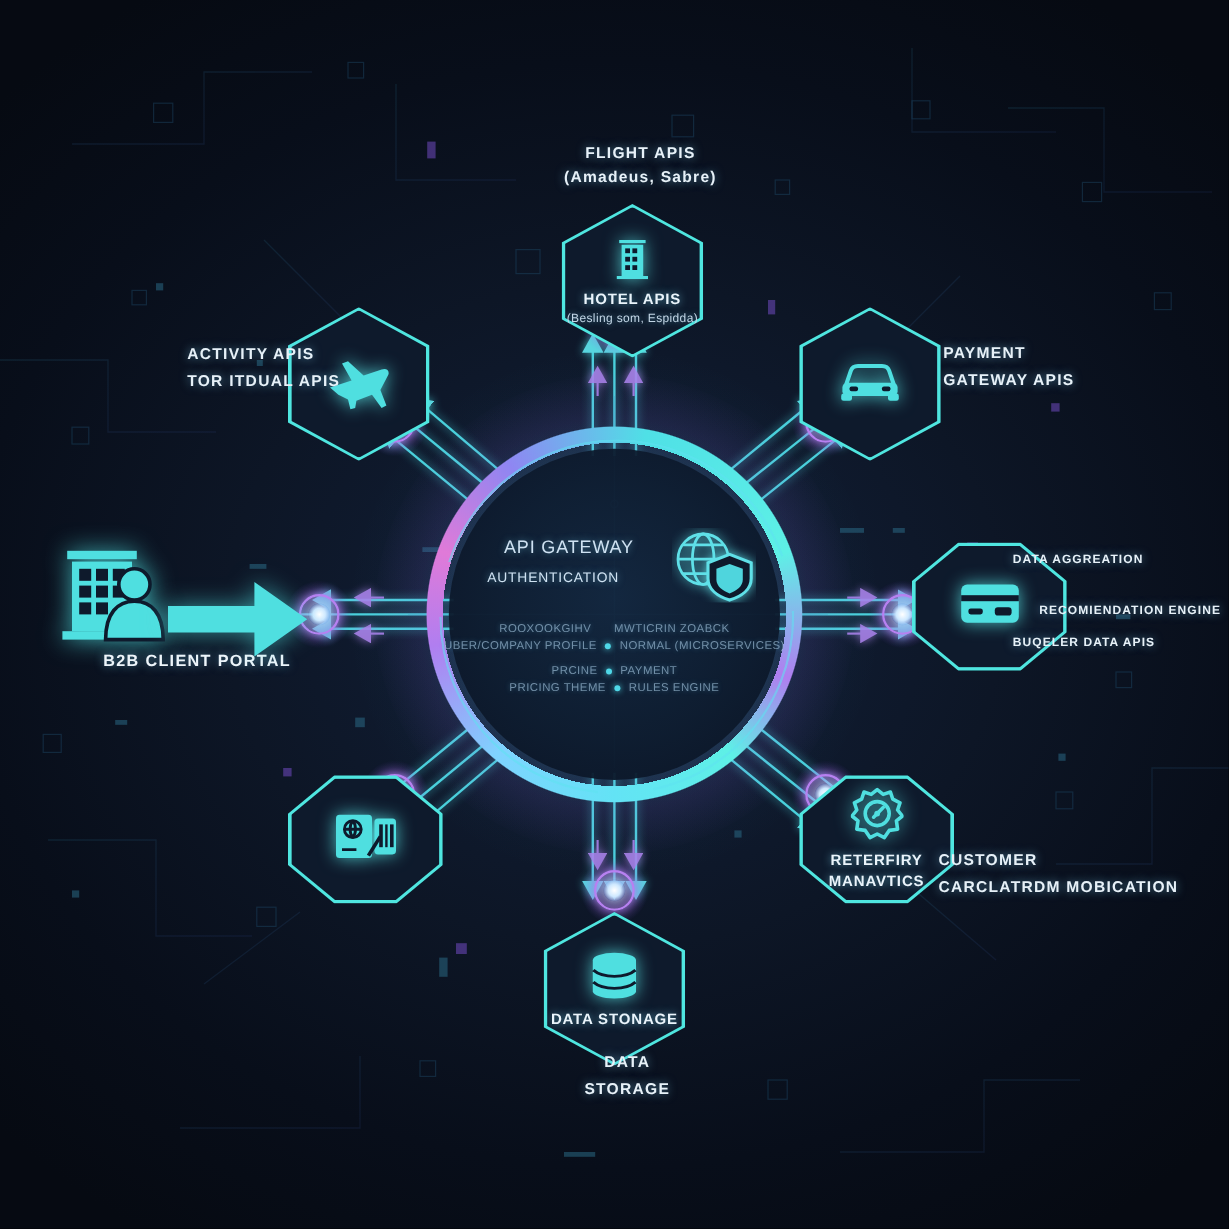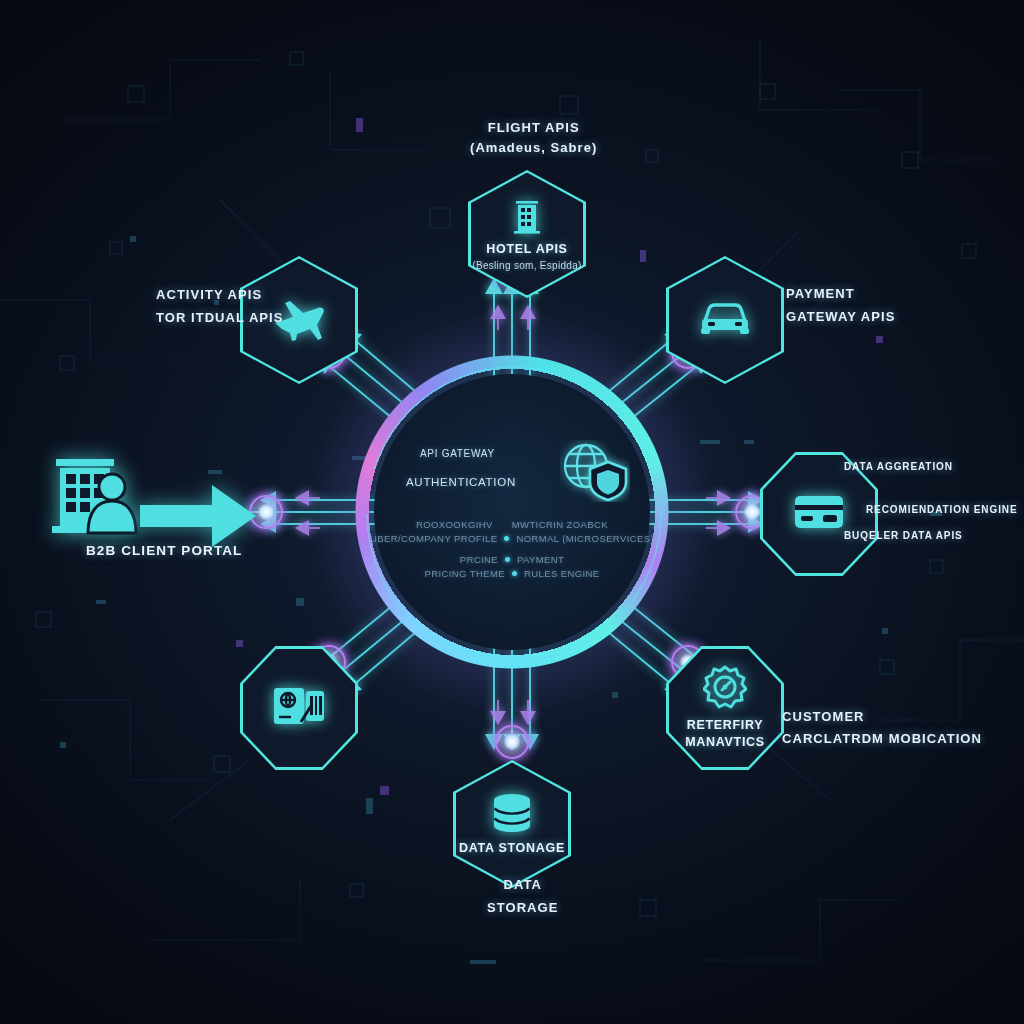--- a/index.html
+++ b/index.html
@@ -24,21 +24,21 @@
      filter:drop-shadow(0 0 10px rgba(95,225,240,.85)) drop-shadow(0 0 22px rgba(140,110,235,.5));}
   .hub-ring2{position:absolute;left:14px;top:14px;width:292px;height:292px;border-radius:50%;
      border:2px solid rgba(95,225,240,.55);
      -webkit-mask:conic-gradient(from 8deg,#000 0 62deg,transparent 62deg 80deg,#000 80deg 160deg,transparent 160deg 178deg,#000 178deg 262deg,transparent 262deg 280deg,#000 280deg 360deg);
      mask:conic-gradient(from 8deg,#000 0 62deg,transparent 62deg 80deg,#000 80deg 160deg,transparent 160deg 178deg,#000 178deg 262deg,transparent 262deg 280deg,#000 280deg 360deg);}
   .hub-inner{position:absolute;left:22px;top:22px;width:276px;height:276px;border-radius:50%;
      background:radial-gradient(circle at 50% 45%, rgba(18,36,60,.92), rgba(10,20,36,.96));}
   .hub-content{position:absolute;inset:0;display:flex;flex-direction:column;align-items:center;
      justify-content:center;text-align:center;}
   .hub-toprow{position:relative;width:260px;height:70px;margin-top:-6px;}
-  .lbl-gw{position:absolute;left:38px;top:8px;font-size:10px;letter-spacing:.7px;color:#cfe2f2;
+  .lbl-gw{position:absolute;left:38px;top:8px;font-size:15px;letter-spacing:.7px;color:#cfe2f2;
      text-shadow:0 0 6px rgba(120,210,240,.55);text-align:center;}
   .lbl-auth{position:absolute;left:24px;top:36px;font-size:11.5px;letter-spacing:.7px;color:#cfe2f2;
      text-shadow:0 0 6px rgba(120,210,240,.55);}
   .globe-shield{position:absolute;right:12px;top:0px;}
   .hub-title{font-size:26px;font-weight:bold;letter-spacing:.5px;color:#ffffff;
      text-shadow:0 0 12px rgba(150,225,255,.8),0 0 26px rgba(110,190,255,.4);margin-top:2px;}
   .hub-sub{margin-top:9px;display:flex;flex-direction:column;gap:3px;align-items:center;}
   .subline{display:flex;gap:7px;align-items:center;justify-content:center;
      font-size:9.5px;letter-spacing:.4px;color:rgba(150,180,205,.72);
      text-shadow:0 0 4px rgba(90,170,210,.45);filter:blur(.35px);}
@@ -57,23 +57,23 @@
      box-shadow:0 0 12px rgba(210,235,255,.95);}
 
   
   .node{position:absolute;}
   .hexshape{position:relative;width:118px;height:128px;
      clip-path:polygon(50% 0%,100% 25%,100% 75%,50% 100%,0% 75%,0% 25%);
      background:#4fe6e0;filter:drop-shadow(0 0 9px rgba(79,230,224,.75));}
   .hexshape .hin{position:absolute;inset:2.6px;
      clip-path:polygon(50% 0%,100% 25%,100% 75%,50% 100%,0% 75%,0% 25%);
      background:#0e1a2c;}
-  .octshape{position:relative;width:118px;height:124px;
+  .octshape{position:relative;width:118px;height:107px;
      clip-path:polygon(30% 0%,70% 0%,100% 30%,100% 70%,70% 100%,30% 100%,0% 70%,0% 30%);
-     background:#4fe6e0;filter:drop-shadow(0 0 9px rgba(79,230,224,.75));}
+     background:#4fe6e0;filter:drop-shadow(0 0 9px rgba(79,230,224,.75));padding-left:11px;}
   .octshape .hin{position:absolute;inset:2.6px;
      clip-path:polygon(30% 0%,70% 0%,100% 30%,100% 70%,70% 100%,30% 100%,0% 70%,0% 30%);
      background:#0e1a2c;}
   .nodebody{position:absolute;inset:0;display:flex;flex-direction:column;align-items:center;
      justify-content:center;gap:4px;}
   .nodeicon{filter:drop-shadow(0 0 7px rgba(90,230,230,.8));}
   .inlbl{font-size:12.5px;font-weight:bold;letter-spacing:.7px;color:#eaf4fb;
      text-shadow:0 0 7px rgba(120,215,240,.7);}
   .insub{font-size:10px;color:#c3d6e6;letter-spacing:.3px;filter:blur(.3px);
      text-shadow:0 0 5px rgba(110,200,230,.55);white-space:nowrap;}

